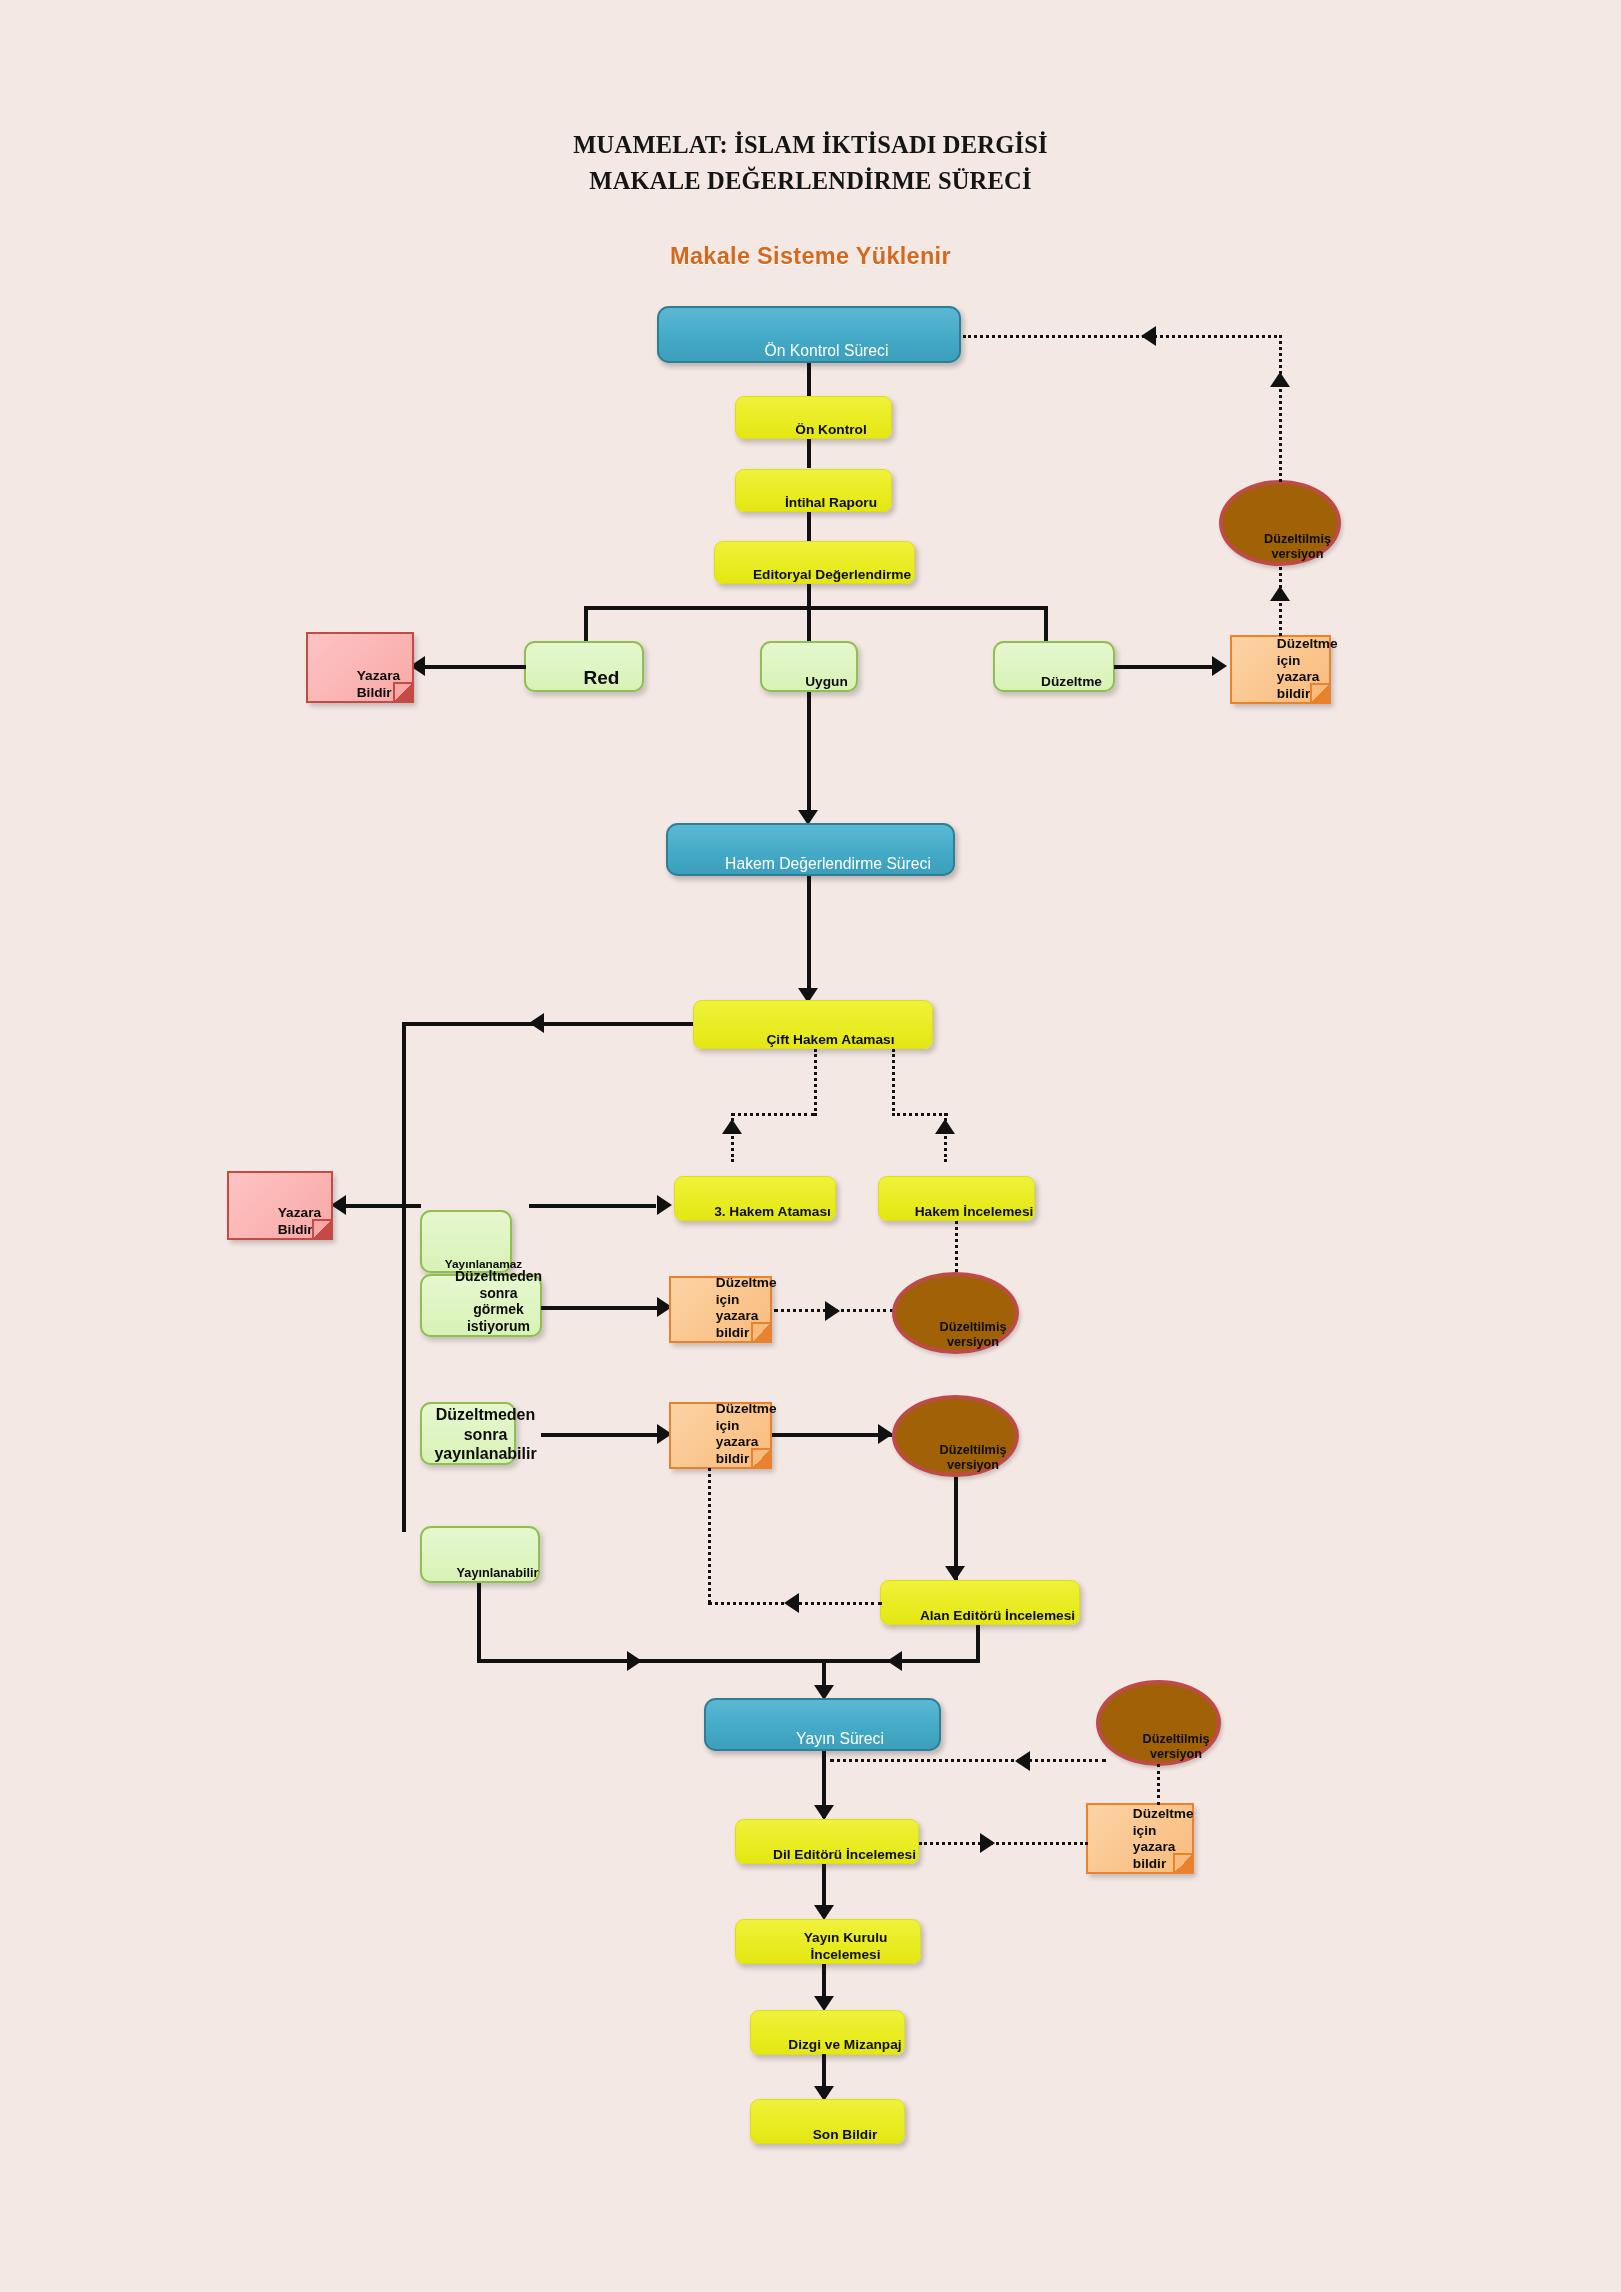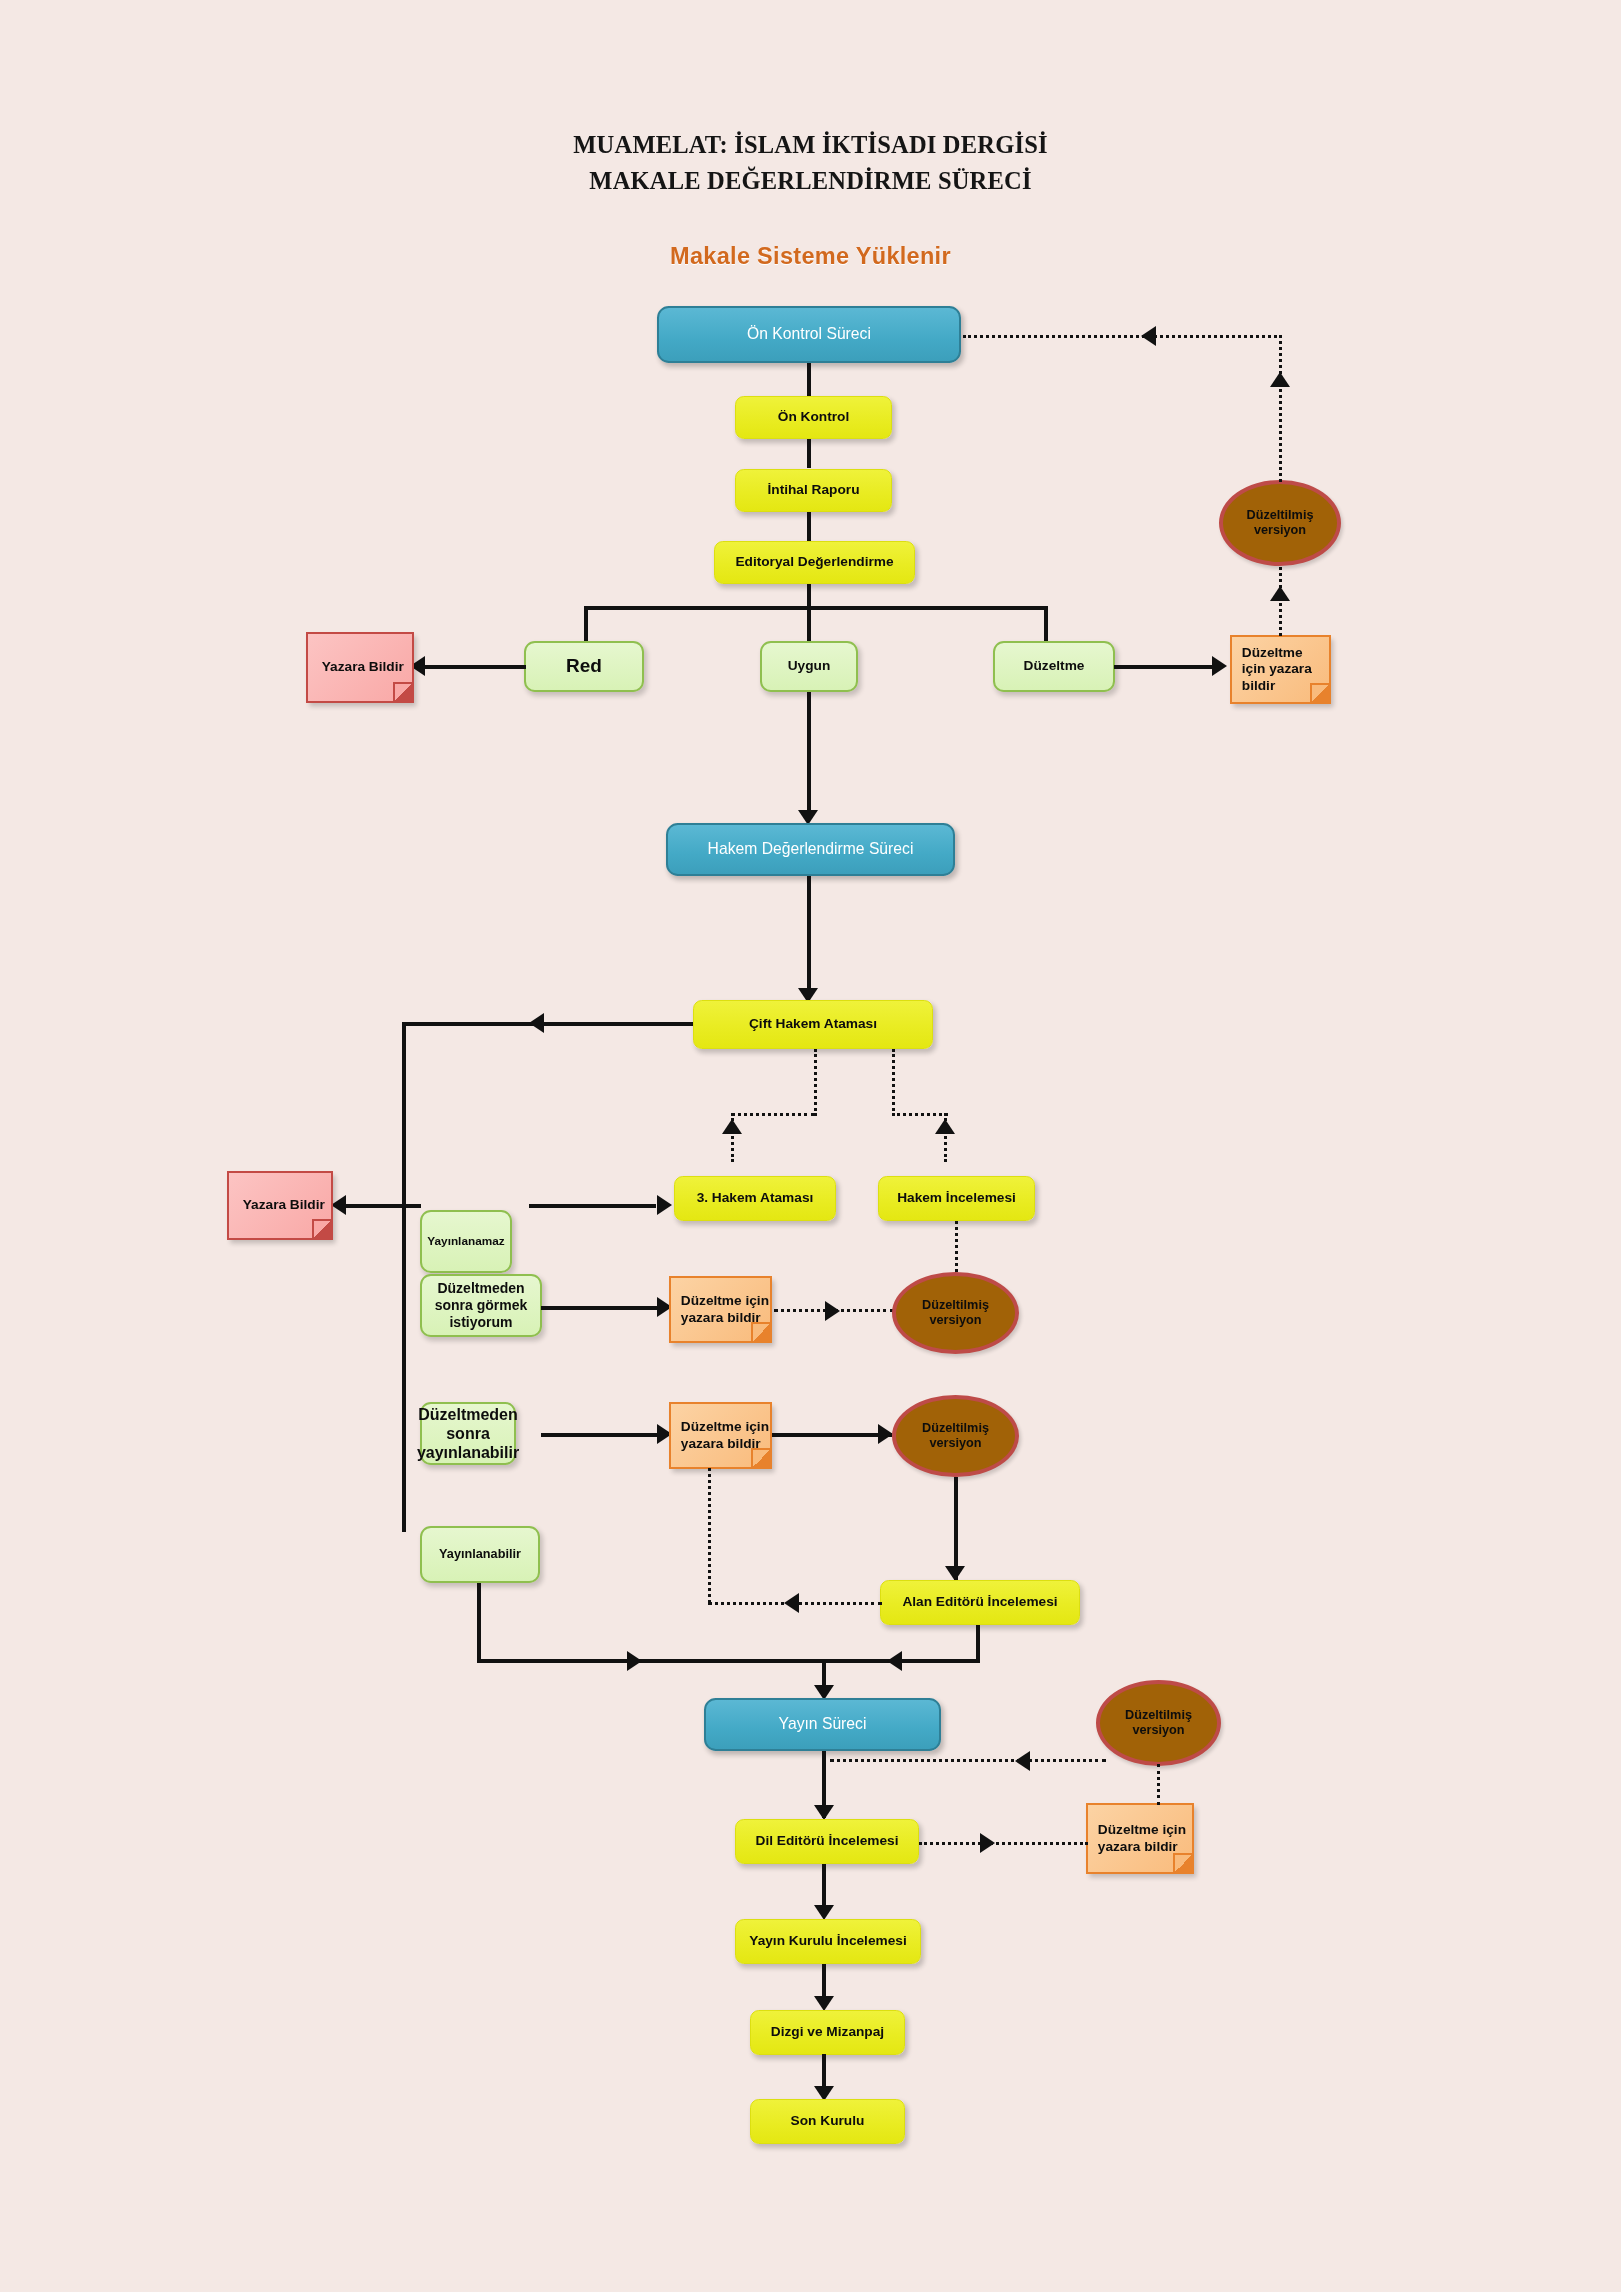--- a/index.html
+++ b/index.html
@@ -22,23 +22,24 @@
     position:absolute;left:0;right:0;text-align:center;
     font-family:"Liberation Sans", sans-serif;
     font-weight:bold;color:#d2691e;
     font-size:23.5px;letter-spacing:0.3px;
     text-shadow:0 1px 0 #fff;
   }
 
   
   .node{
     position:absolute;box-sizing:border-box;
-    display:flex;align-items:center;justify-content:center;
+    display:flex;align-items:flex-end;justify-content:center;
     text-align:center;color:#0d0d0d;font-weight:bold;
     line-height:1.2;
+    padding-left:35px;
   }
 
   
   .n-blue{
     background:linear-gradient(180deg,#5bb8d4 0%,#43a9c6 60%,#3c9fbb 100%);
     border:2.9px solid #2e7f96;border-radius:11.8px;
     color:#ffffff;font-weight:normal;
     box-shadow:2.9px 3.9px 4.9px rgba(0,0,0,.22);
   }
   
@@ -327,17 +328,17 @@
   <div class="arw arw-d" style="left:814px;top:1996px;"></div>
 
   <div class="node n-yellow" style="left:750px;top:1988px;width:155px;height:45px;font-size:13.7px;margin-top:21.6px;">
     <span>Dizgi ve Mizanpaj</span>
   </div>
 
   <div class="ln lnv" style="left:822px;top:2054px;height:41px;"></div>
   <div class="arw arw-d" style="left:814px;top:2086px;"></div>
 
   <div class="node n-yellow" style="left:750px;top:2099px;width:155px;height:45px;font-size:13.7px;">
-    <span>Son Kurulu</span>
+    <span>Son Bildir</span>
   </div>
 
 </div>
 
 
 </body></html>

